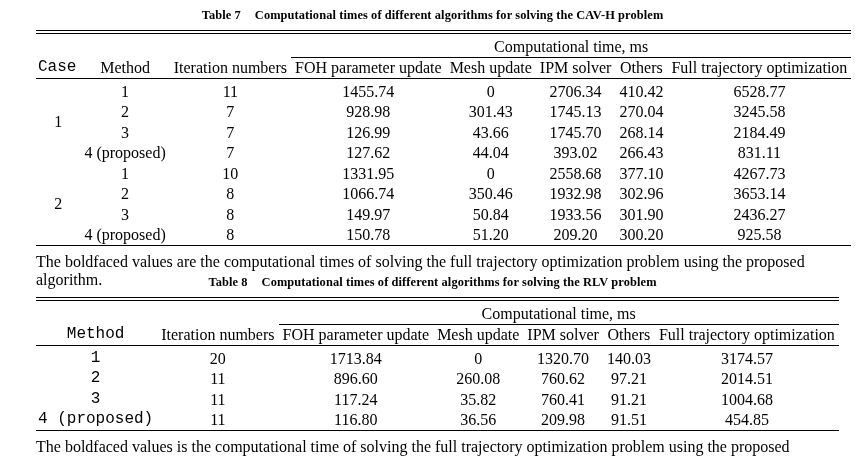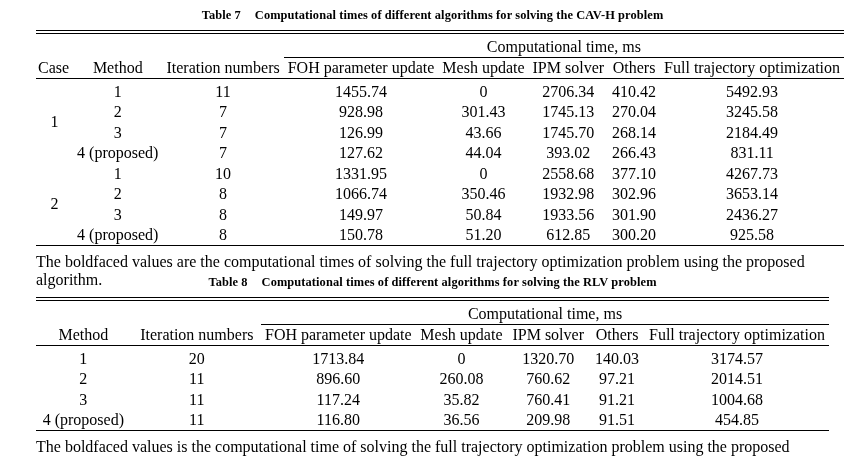--- a/index.html
+++ b/index.html
@@ -67,21 +67,21 @@
   .grouphead-cell {
     text-align: center;
     padding-bottom: 1px;
   }
 
   td.colhead {
     padding-top: 2px;
     padding-bottom: 3px;
   }
 
-  .left { text-align: left; }
+  .left { text-align: left; font-family: Liberation Mono, monospace; }
   .bold { font-weight: bold; }
 
   .case-cell {
     text-align: left;
     padding-left: 2px;
   }
 
   .footnote {
     font-size: 16px;
     font-family: "Liberation Serif", "DejaVu Serif", serif;
@@ -143,21 +143,21 @@
         </tr>
 
         <tr>
           <td class="case-cell" rowspan="4">1</td>
           <td>1</td>
           <td>11</td>
           <td>1455.74</td>
           <td>0</td>
           <td>2706.34</td>
           <td>410.42</td>
-          <td>5492.93</td>
+          <td>6528.77</td>
         </tr>
         <tr>
           <td>2</td>
           <td>7</td>
           <td>928.98</td>
           <td>301.43</td>
           <td>1745.13</td>
           <td>270.04</td>
           <td>3245.58</td>
         </tr>
@@ -206,21 +206,21 @@
           <td>50.84</td>
           <td>1933.56</td>
           <td>301.90</td>
           <td>2436.27</td>
         </tr>
         <tr>
           <td>4 (proposed)</td>
           <td>8</td>
           <td>150.78</td>
           <td>51.20</td>
-          <td>612.85</td>
+          <td>209.20</td>
           <td>300.20</td>
           <td class="bold">925.58</td>
         </tr>
 
         <tr class="botrule">
           <td colspan="8" style="height:2px;padding:0"></td>
         </tr>
       </tbody>
     </table>
 

